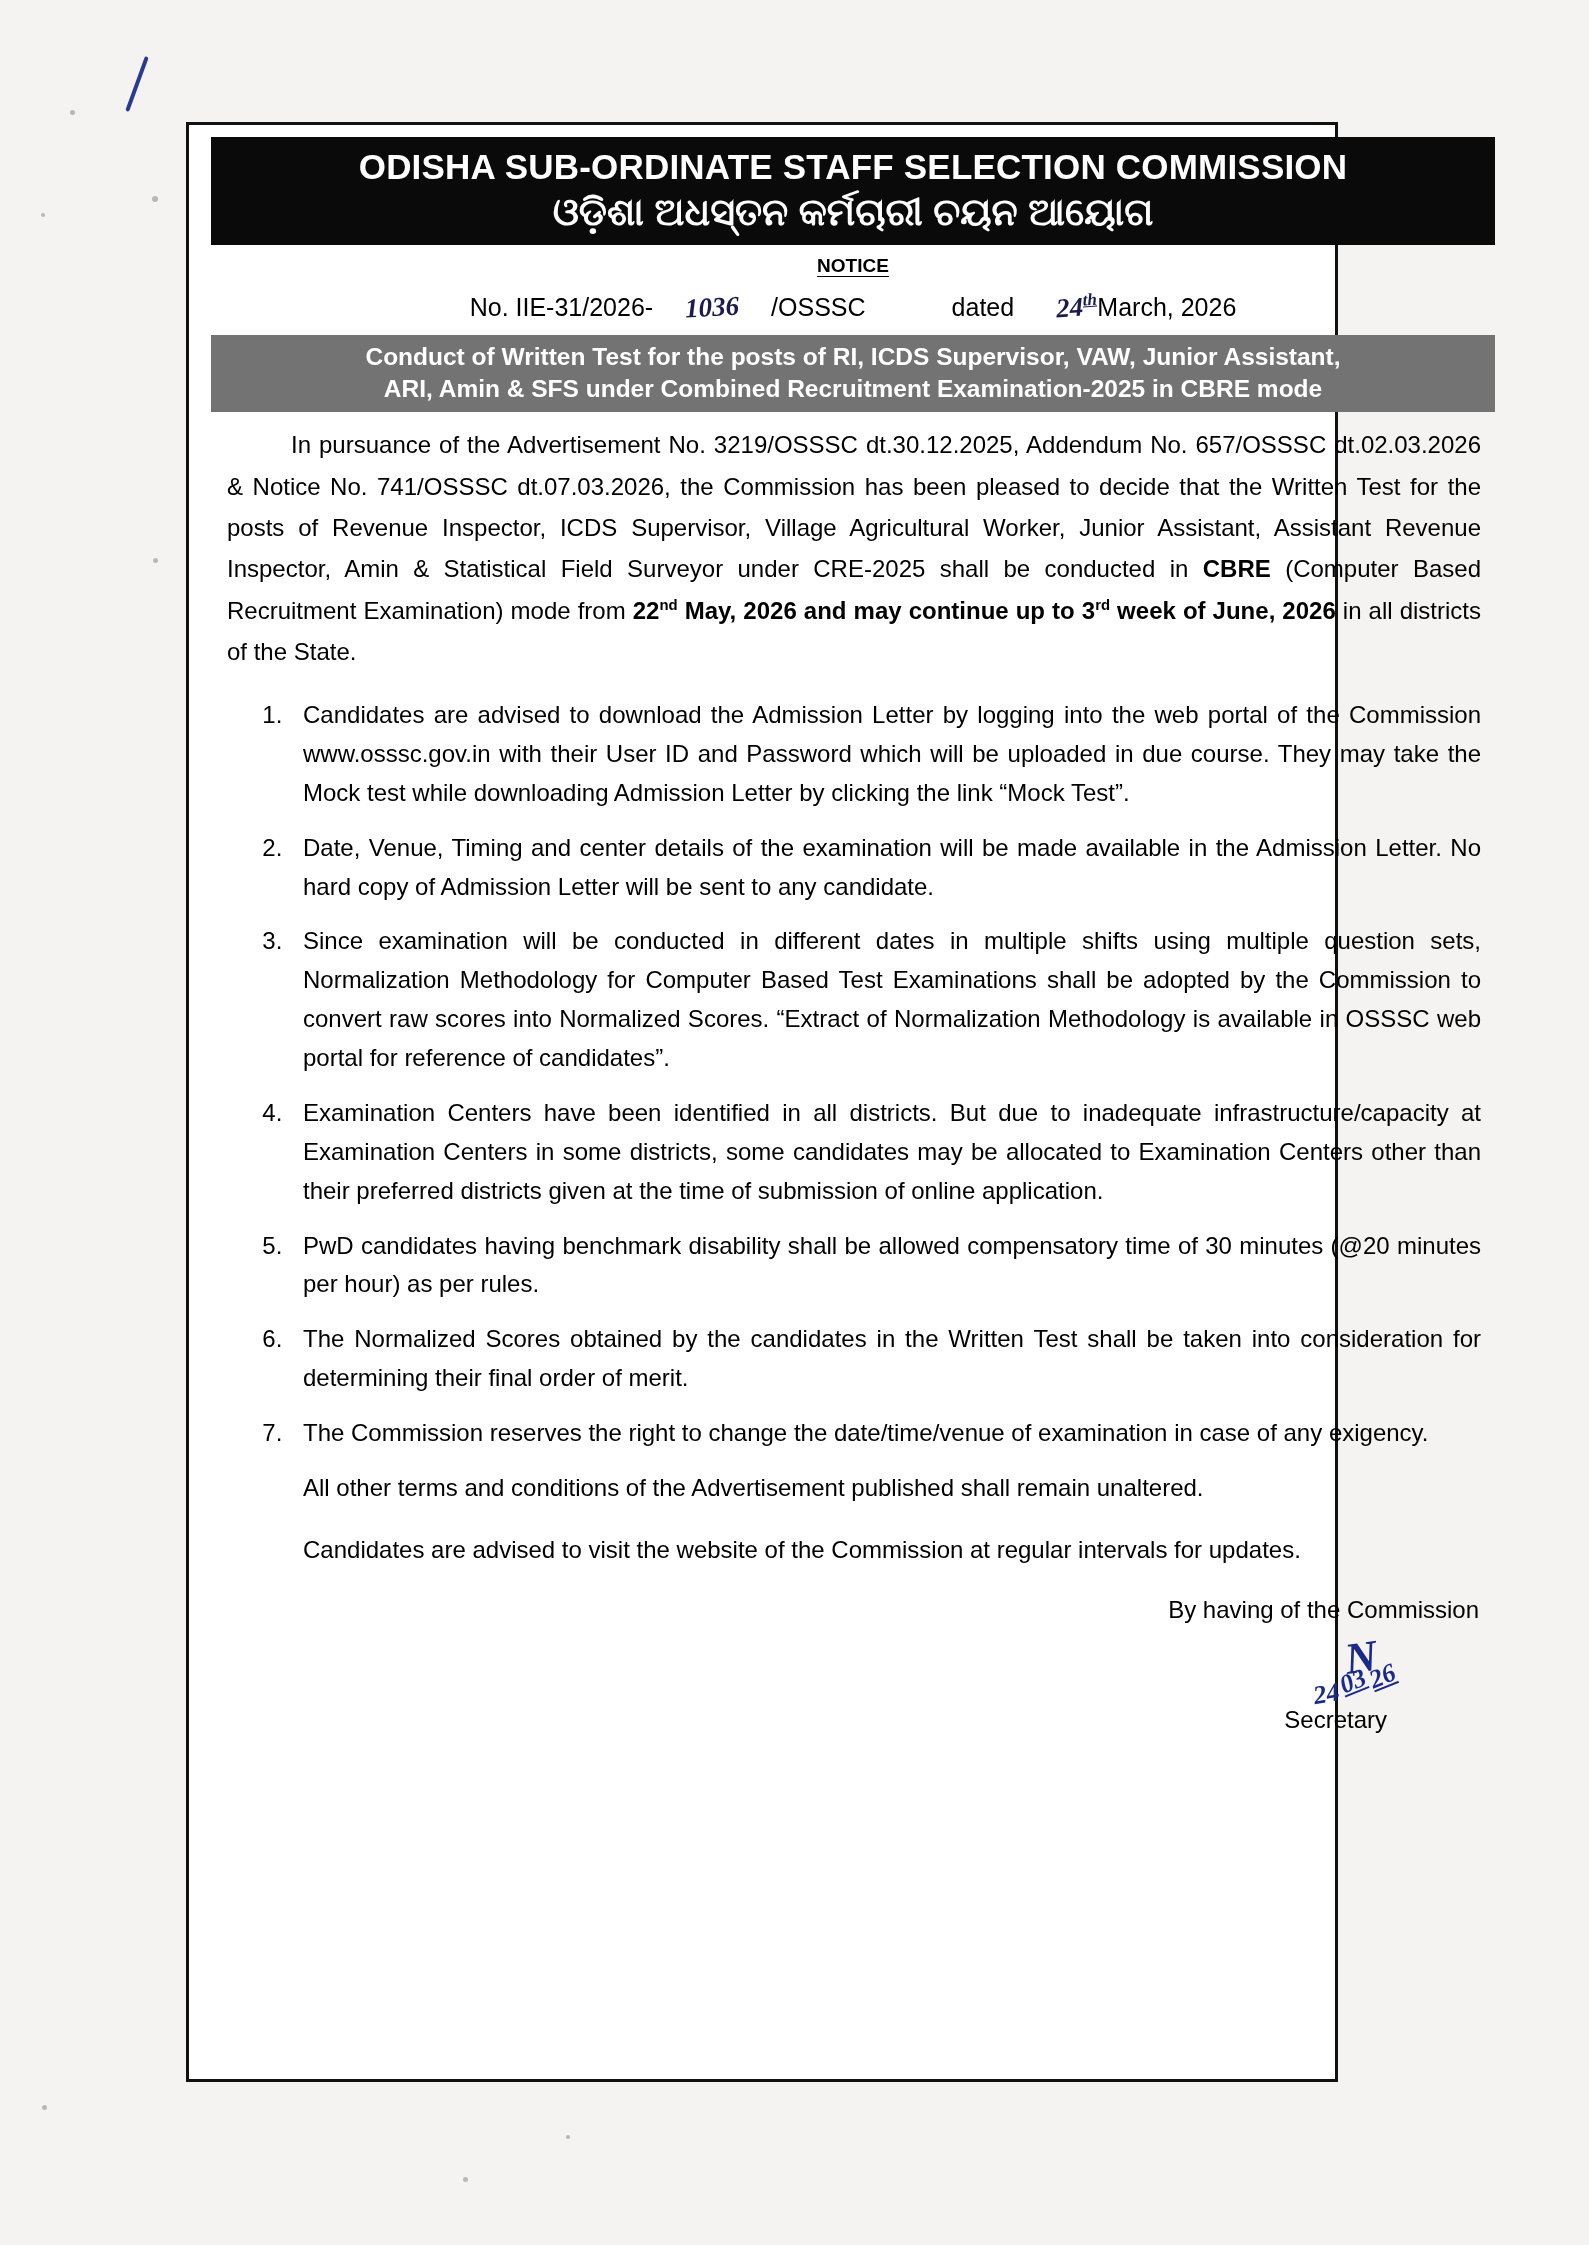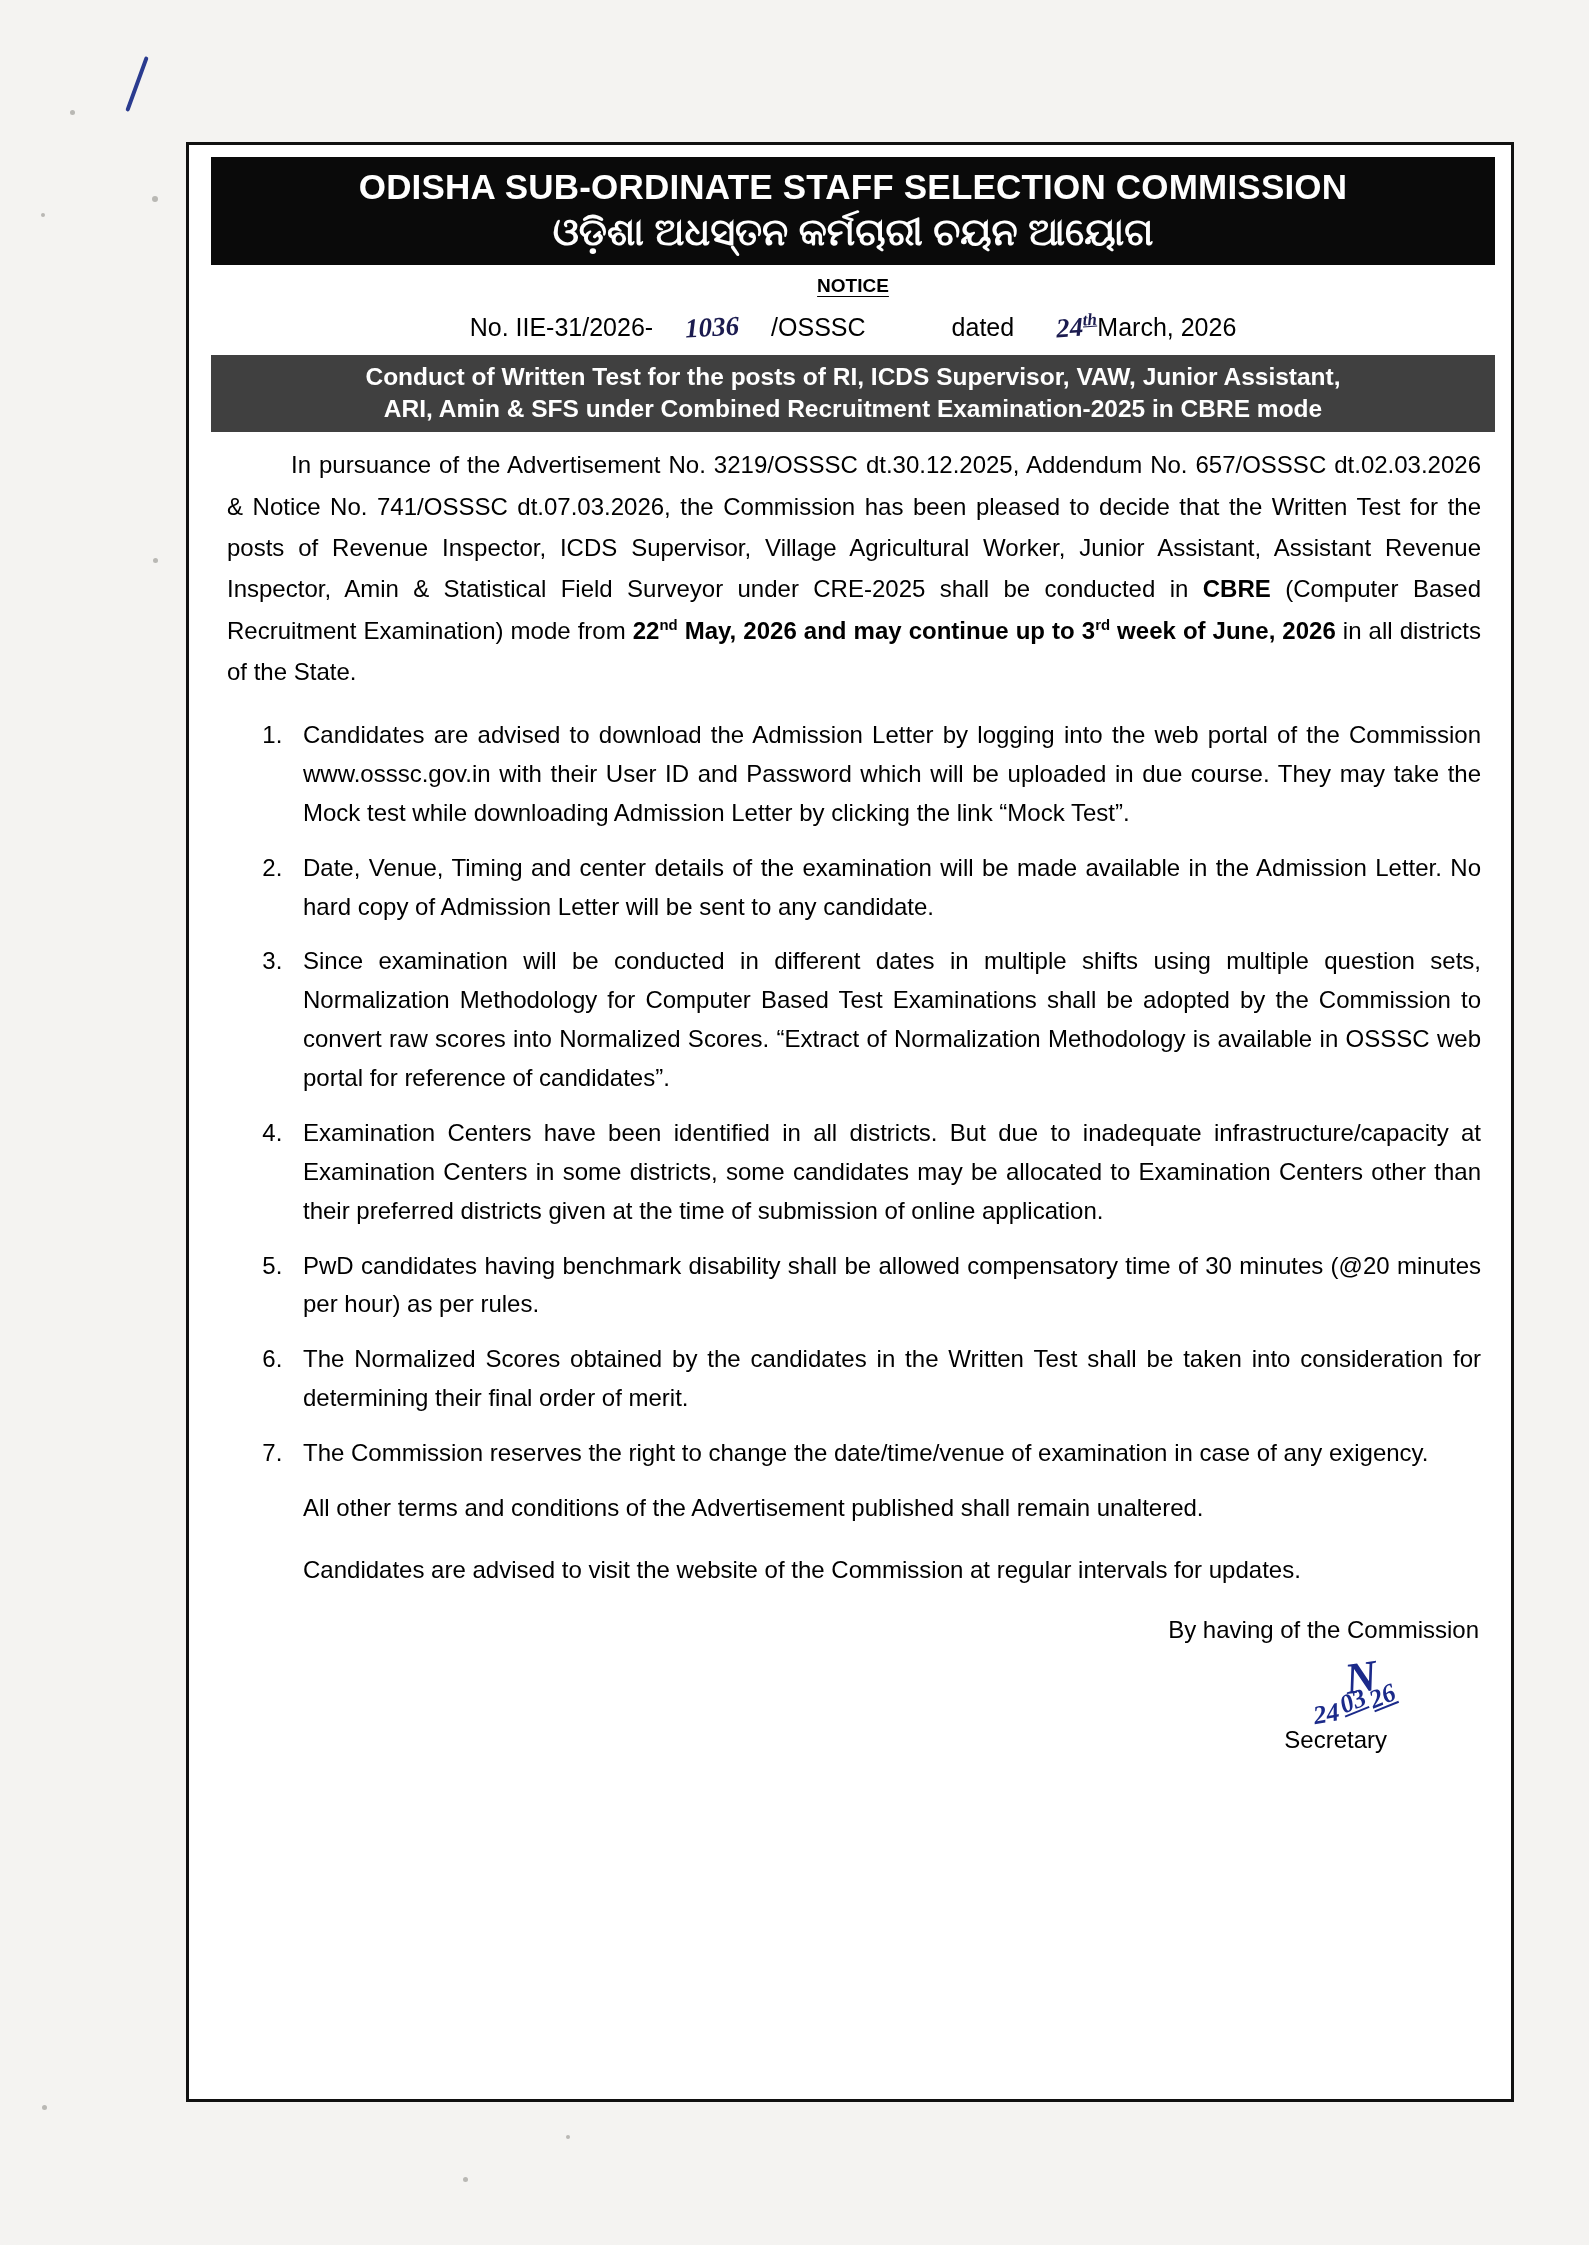--- a/index.html
+++ b/index.html
@@ -26,26 +26,25 @@
   .scan-mark {
     position: absolute;
     color: #2a3b8f;
     font-family: "Liberation Serif", serif;
   }
 
   .doc-frame {
     position: absolute;
     left: 186px;
     top: 122px;
-    width: 1328px;
+    width: 1152px;
     height: 1960px;
     background: #ffffff;
     border: 3px solid #111;
     box-sizing: border-box;
-    margin-top: 20px;
   }
 
   .inner {
     position: absolute;
     left: 22px;
     top: 12px;
     width: 1284px;
     box-sizing: border-box;
   }
 
@@ -121,21 +120,21 @@
     position: relative;
   }
   .date-hand sup {
     font-size: 17px;
     text-decoration: underline;
   }
 
   
   .subject-bar {
     margin-top: 12px;
-    background: #404040;
+    background: #737373;
     color: #fff;
     text-align: center;
     font-weight: bold;
     font-size: 24.5px;
     line-height: 1.3;
     padding: 6px 14px 8px 14px;
   }
 
   
   .body-para {

